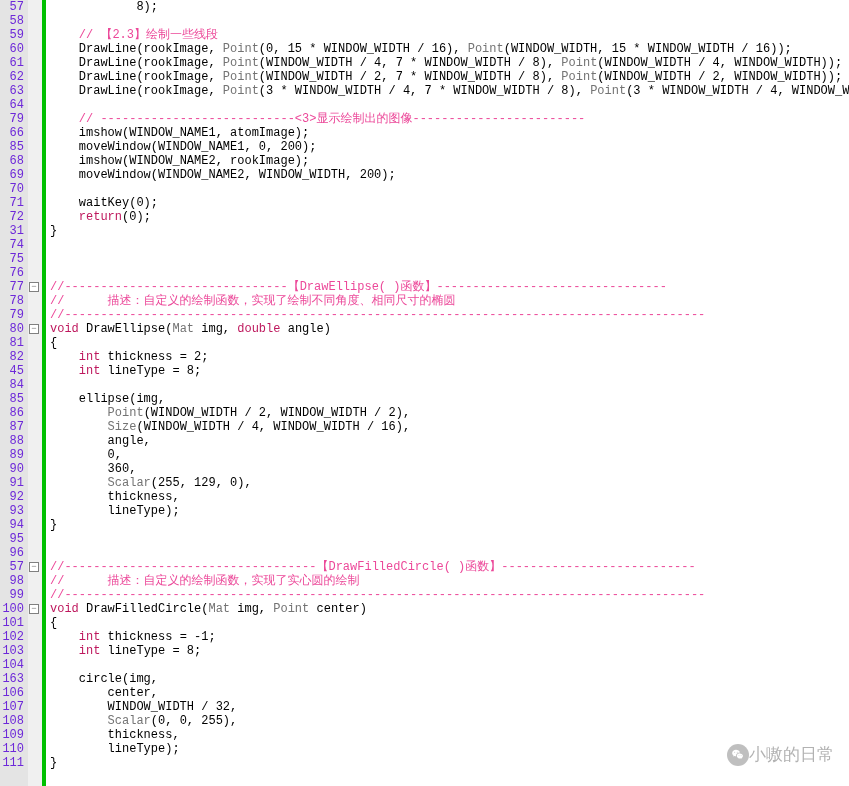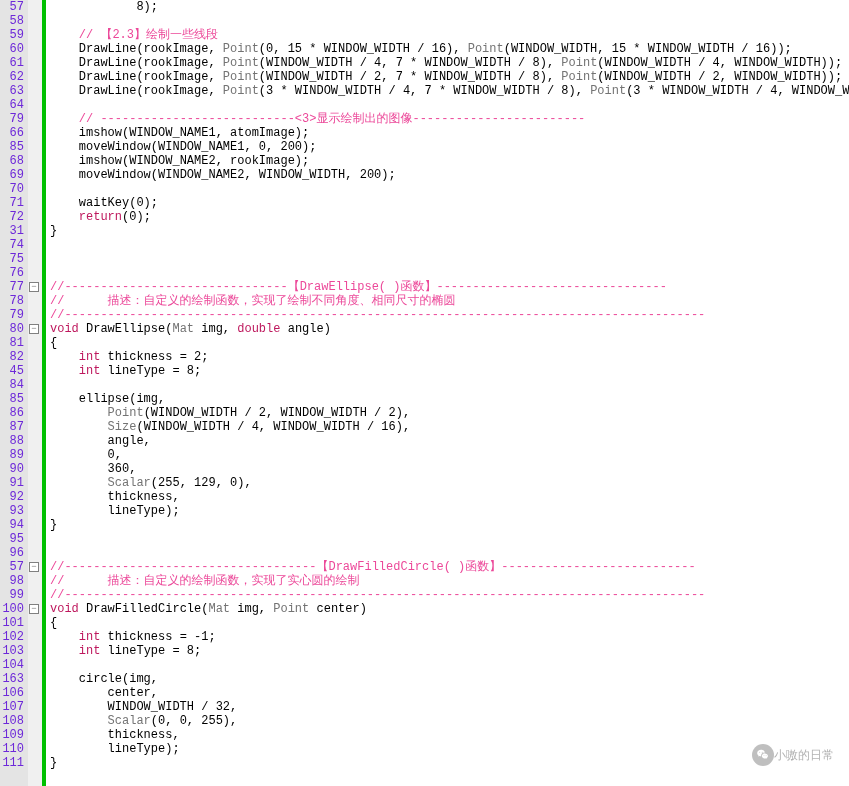--- a/index.html
+++ b/index.html
@@ -66,21 +66,21 @@
 .type { color: #737373; }
 .comment { color: #ec4899; }
 .macro { color: #000000; }
 .watermark {
   position: absolute;
   right: 15px;
   bottom: 20px;
   display: flex;
   align-items: center;
   color: #999;
-  font-size: 12px;
+  font-size: 17px;
   font-family: "Microsoft YaHei", sans-serif;
   opacity: 0.75;
 }
 .watermark .wechat-icon {
   width: 22px;
   height: 22px;
   border-radius: 50%;
   background: #aaa;
   display: flex;
   align-items: center;

